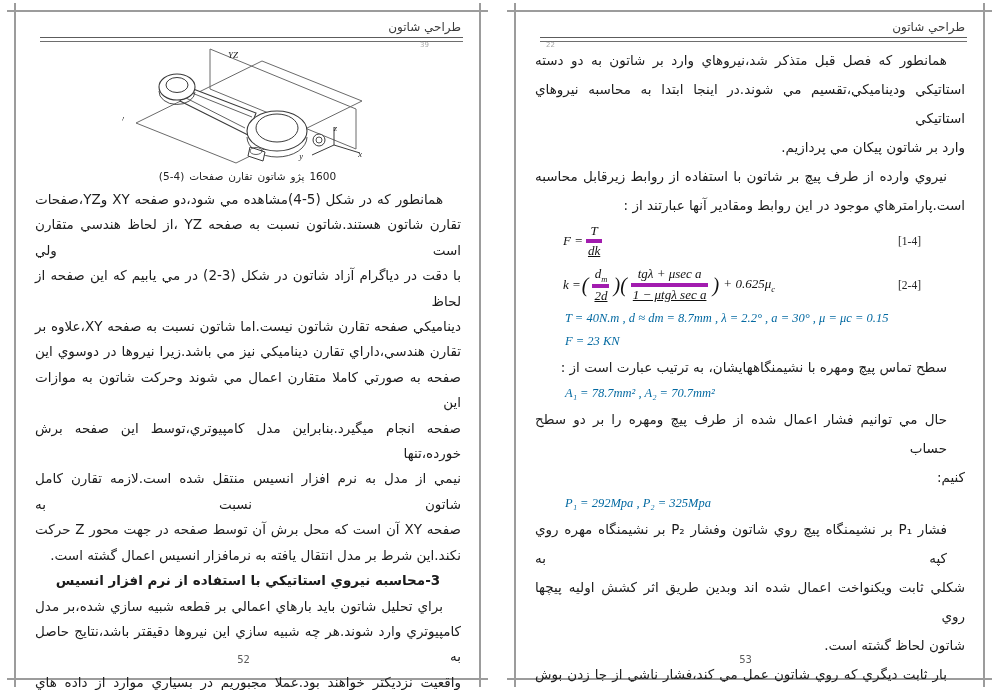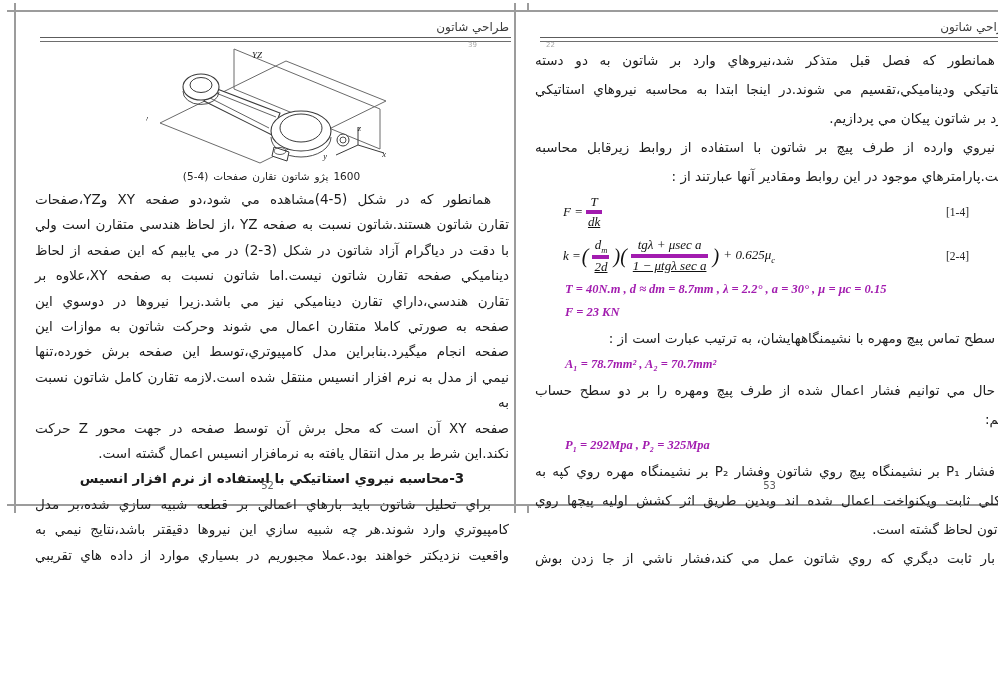--- a/index.html
+++ b/index.html
@@ -1,21 +1,21 @@
 <!DOCTYPE html>
 <html><head>
 <meta charset="utf-8">
 <style>
   html,body{margin:0;padding:0;}
   body{
     width:998px;height:690px;background:#ffffff;position:relative;overflow:hidden;
     font-family:"DejaVu Sans",sans-serif;color:#1c1c1c;
   }
   .page{
-    position:absolute;top:10px;height:496px;background:#fff;padding-left:48px;
+    position:absolute;top:10px;height:670px;background:#fff;
   }
   .page-l{left:14px;width:467px;}
   .page-r{left:514px;width:471px;}
   
   .b{position:absolute;background:#9c9c9c;}
   .b-top{left:-7px;right:-7px;top:0;height:2px;}
   .b-bot{left:-7px;right:-7px;bottom:0;height:2px;}
   .b-left{top:-7px;bottom:-7px;left:0;width:2px;}
   .b-right{top:-7px;bottom:-7px;right:0;width:2px;}
   .inner{position:absolute;inset:2px 6px 2px 6px;direction:rtl;}
@@ -59,21 +59,21 @@
   .fref{font-style:normal;font-size:11.5px;color:#222;}
   .frac{display:inline-flex;flex-direction:column;text-align:center;vertical-align:middle;margin:0 3px;line-height:1.25;}
   .frac .den{border-top:4px solid #a21caf;padding:0 2px;text-decoration:underline;}
   .frac .num{padding:0 2px;}
   .bigp{font-size:20px;font-weight:400;line-height:1;margin:0 1px;}
   .ssub{font-size:8.5px;vertical-align:sub;}
   .fexp{display:flex;align-items:center;}
   .mline{
     direction:ltr;text-align:left;padding:4px 0 4px 30px;
     font-family:"Liberation Serif","DejaVu Serif",serif;font-style:italic;
-    font-size:12.5px;color:#a21caf;font-weight:bold;
+    font-size:12.5px;color:#0369a1;
   }
   svg text{font-family:"Liberation Serif","DejaVu Serif",serif;font-style:italic;}
 </style>
 </head>
 <body>
 
 <div class="page page-l">
   <div class="b b-top"></div>
   <div class="b b-bot"></div>
   <div class="b b-left"></div>
@@ -136,21 +136,21 @@
           <div class="tline">تقارن هندسي،داراي تقارن ديناميكي نيز مي باشد.زيرا نيروها در دوسوي اين</div>
           <div class="tline">صفحه به صورتي كاملا متقارن اعمال مي شوند وحركت شاتون به موازات اين</div>
           <div class="tline">صفحه انجام ميگيرد.بنابراين مدل كامپيوتري،توسط اين صفحه برش خورده،تنها</div>
           <div class="tline">نيمي از مدل به نرم افزار انسيس منتقل شده است.لازمه تقارن كامل شاتون نسبت به</div>
           <div class="tline">صفحه XY آن است كه محل برش آن توسط صفحه در جهت محور Z حركت</div>
           <div class="tline endline">نكند.اين شرط بر مدل انتقال يافته به نرمافزار انسيس اعمال گشته است.</div>
         </div>
       <div class="bhead">3-محاسبه نيروي استاتيكي با استفاده از نرم افزار انسيس</div>
       <div>
           <div class="tline ind">براي تحليل شاتون بايد بارهاي اعمالي بر قطعه شبيه سازي شده،بر مدل</div>
-          <div class="tline">كامپيوتري وارد شوند.هر چه شبيه سازي اين نيروها دقيقتر باشد،نتايج نيمي به</div>
+          <div class="tline">كامپيوتري وارد شوند.هر چه شبيه سازي اين نيروها دقيقتر باشد،نتايج حاصل به</div>
           <div class="tline">واقعيت نزديكتر خواهند بود.عملا مجبوريم در بسياري موارد از داده هاي تقريبي</div>
         </div>
     </div>
 
     <div class="pagenum">52</div>
   </div>
 </div>
 
 <div class="page page-r">
   <div class="b b-top"></div>

